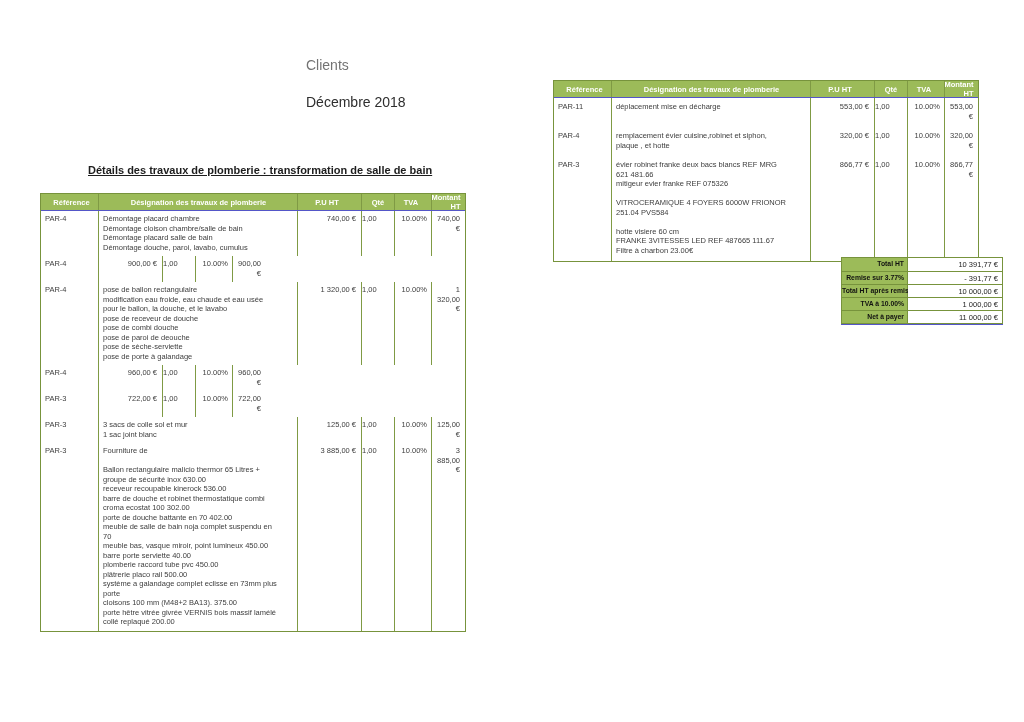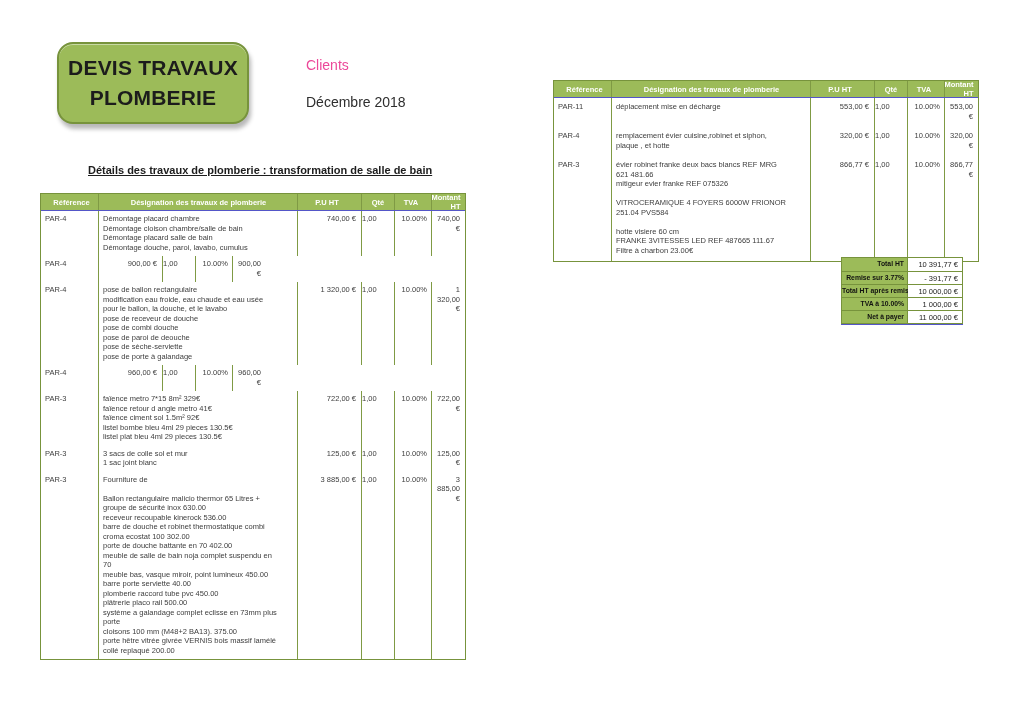--- a/index.html
+++ b/index.html
@@ -18,21 +18,21 @@
   .badge{
     position:absolute;left:57px;top:42px;width:192px;height:82px;
     background:var(--green);
     border:2px solid var(--green-border);
     border-radius:16px;
     box-shadow:2px 5px 4px rgba(0,0,0,0.28), inset 0 1px 0 rgba(255,255,255,0.45);
     display:flex;flex-direction:column;justify-content:center;align-items:center;
   }
   .badge div{font-size:21px;font-weight:bold;color:#1c1c1c;line-height:1.45;letter-spacing:0.2px}
 
-  .clients{position:absolute;left:306px;top:57px;font-size:14px;color:#ec4899}
+  .clients{position:absolute;left:306px;top:57px;font-size:14px;color:#737373}
   .date{position:absolute;left:306px;top:94px;font-size:14px;color:#2e2e2e}
   .subtitle{position:absolute;left:88px;top:164px;font-size:11px;font-weight:bold;color:#1d1d1d;text-decoration:underline}
 
   
   .qtable{position:absolute;width:426px;border:1px solid var(--green-border);background:#fff}
   .qtable.left{left:40px;top:193px}
   .qtable.right{left:553px;top:80px}
 
   .thead{display:flex;background:var(--green);border-bottom:1px solid var(--blue);height:17px;align-items:center}
   .hcell{color:#ffffff;font-size:7.5px;font-weight:bold;text-align:center;height:100%;display:flex;align-items:center;justify-content:center}
@@ -44,35 +44,31 @@
   .qtable.right .tcell{padding-top:4px;padding-bottom:6px}
 
   .c-ref{width:57px;padding-left:4px}
   .c-desig{flex:1;padding-left:4px;padding-right:3px;white-space:pre-line}
   .c-pu{width:64px;text-align:right;padding-right:5px}
   .c-qty{width:33px;text-align:left}
   .c-tva{width:37px;text-align:right;padding-right:4px}
   .c-amt{width:34px;text-align:right;padding-right:5px}
 
   
-  .totals{position:absolute;left:841px;top:257px;width:122px;border:1px solid var(--green-border);box-shadow:0 1px 0 0 var(--blue)}
+  .totals{position:absolute;left:841px;top:257px;width:162px;border:1px solid var(--green-border);box-shadow:0 1px 0 0 var(--blue)}
   .totrow{display:flex;height:13px}
   .totrow + .totrow{border-top:1px solid var(--green-border)}
   .totlabel{width:66px;background:var(--green);color:#111;font-weight:bold;font-size:6.8px;text-align:right;padding:2px 3px 0 0;border-right:1px solid var(--green-border);white-space:nowrap}
   .totval{flex:1;background:#fff;font-size:7.5px;text-align:right;padding:2px 4px 0 0;color:#222}
 </style>
 </head>
 <body>
 
 <div class="page">
 
-  <div class="badge">
-    <div>DEVIS TRAVAUX</div>
-    <div>PLOMBERIE</div>
-  </div>
 
   <div class="clients">Clients</div>
   <div class="date">Décembre 2018</div>
 
   <div class="subtitle">Détails des travaux de plomberie : transformation de salle de bain</div>
 
   <div class="qtable left">
     <div class="thead">
         <div class="hcell c-ref">Référence</div>
         <div class="hcell c-desig">Désignation des travaux de plomberie</div>
@@ -117,25 +113,20 @@
         </div>
         <div class="trow">
           <div class="tcell c-ref">PAR-4</div>
           <div class="tcell c-pu">960,00 €</div>
           <div class="tcell c-qty">1,00</div>
           <div class="tcell c-tva">10.00%</div>
           <div class="tcell c-amt">960,00 €</div>
         </div>
         <div class="trow">
           <div class="tcell c-ref">PAR-3</div>
-          <div class="tcell c-desig">faïence metro 7*15 8m² 329€
-faïence retour d angle metro 41€
-faïence ciment sol 1.5m² 92€
-listel bombe bleu 4ml 29 pieces 130.5€
-listel plat bleu 4ml 29 pieces 130.5€</div>
           <div class="tcell c-pu">722,00 €</div>
           <div class="tcell c-qty">1,00</div>
           <div class="tcell c-tva">10.00%</div>
           <div class="tcell c-amt">722,00 €</div>
         </div>
         <div class="trow">
           <div class="tcell c-ref">PAR-3</div>
           <div class="tcell c-desig">3 sacs de colle sol et mur
 1 sac joint blanc</div>
           <div class="tcell c-pu">125,00 €</div>

